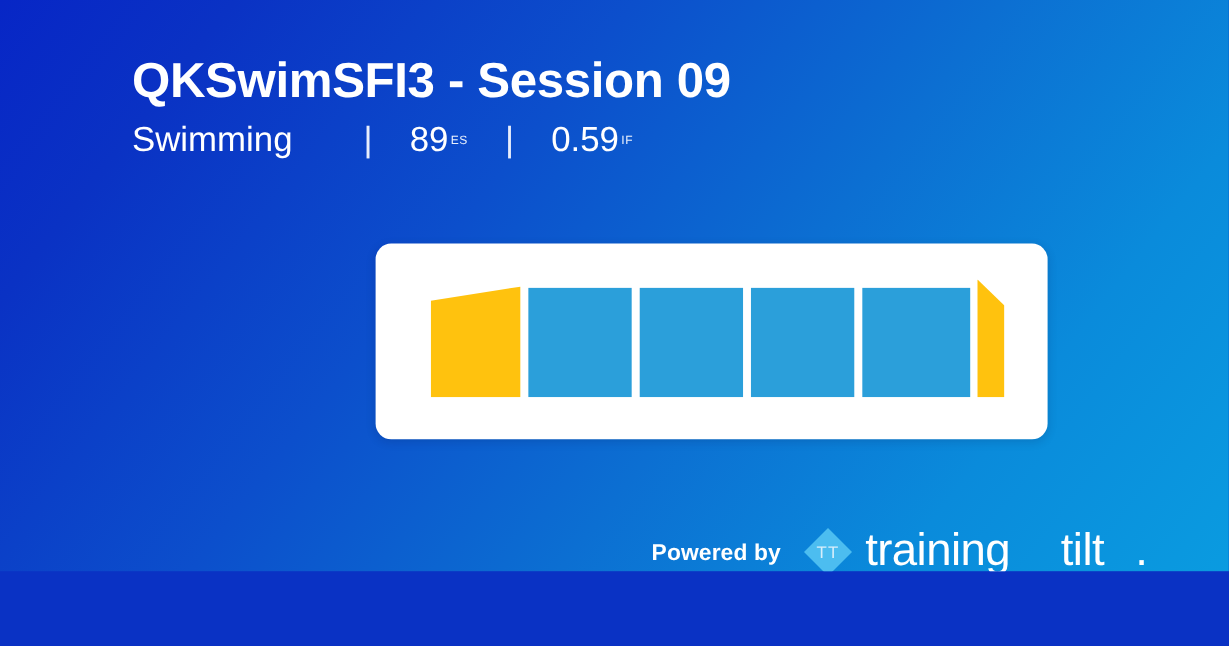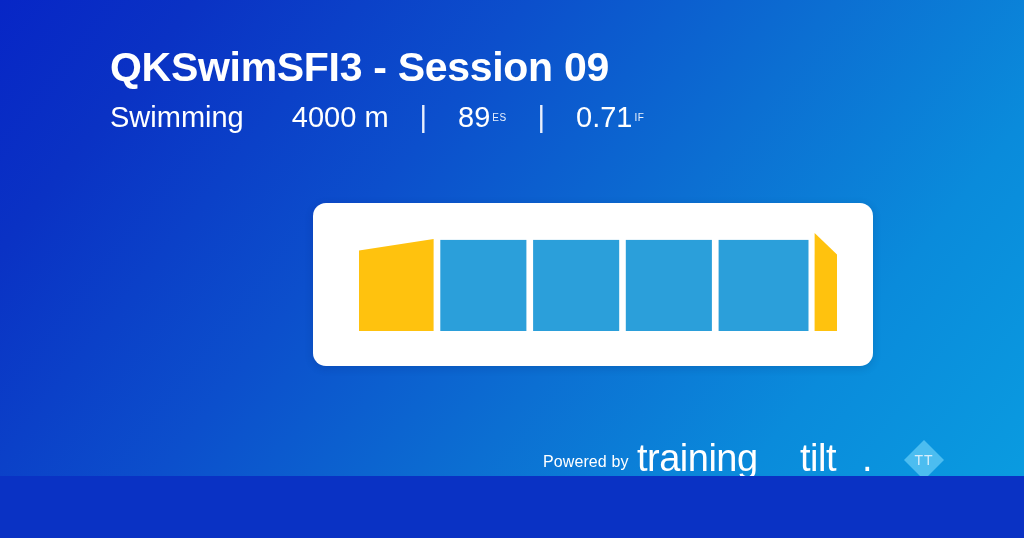--- a/index.html
+++ b/index.html
@@ -113,23 +113,23 @@
   
   #powered-block {
     position: absolute;
     left: 543px;
     top: 14px;
     display: flex;
     align-items: center;
     height: 48px;
   }
   #powered-by-label {
-    font-size: 16px;
+    font-size: 19px;
     color: #ffffff;
-    font-weight: 400;
+    font-weight: 700;
     letter-spacing: 0.1px;
     white-space: nowrap;
   }
   #tt-diamond-icon {
     margin-left: 16px;
     flex: 0 0 auto;
   }
   #trainingtilt-wordmark {
     margin-left: 8px;
     flex: 0 0 auto;
@@ -139,29 +139,28 @@
 <body>
 
 <div id="poster">
 
   <div id="header">
     <h1 id="title">QKSwimSFI3 - Session 09</h1>
 
     <div id="subtitle">
       <span>Swimming</span>
       <span>&nbsp;</span>
-      <span>4000 m</span>
       <span class="sub-sep">|</span>
       <span class="metric">
         <span>89</span>
         <span class="metric-sub">ES</span>
       </span>
       <span class="sub-sep">|</span>
       <span class="metric">
-        <span>0.71</span>
+        <span>0.59</span>
         <span class="metric-sub">IF</span>
       </span>
     </div>
   </div>
 
   <div id="chart-card">
     <div id="chart-plot">
       <svg id="chart-svg" width="100%" height="100%" viewBox="0 0 478 98" preserveAspectRatio="none">
 
         <polygon points="0,17.6 74.6,5.9 74.6,98 0,98" fill="#ffc20e"></polygon>
@@ -174,31 +173,31 @@
         <polygon points="455.6,0 478,21.6 478,98 455.6,98" fill="#ffc20e"></polygon>
       </svg>
     </div>
   </div>
 
   <div id="footer">
 
 
     <div id="powered-block">
       <span id="powered-by-label">Powered by</span>
+
+      <span id="tt-diamond-icon">
+        <svg width="46" height="46" viewBox="0 0 46 46">
+          <polygon points="23,3 43,23 23,43 3,23" fill="#4cbdf0"></polygon>
+          <text x="23" y="28" text-anchor="middle" font-family="'Liberation Sans', sans-serif" font-size="14" letter-spacing="1" fill="#d7eefb">TT</text>
+        </svg>
+      </span>
 
       <span id="trainingtilt-wordmark">
         <svg width="248" height="46" viewBox="0 0 248 46">
           <text x="0" y="34" font-family="'Liberation Sans', sans-serif" font-size="38" font-weight="400" letter-spacing="-0.5" fill="#ffffff">training</text>
           <text x="163" y="34" font-family="'Liberation Sans', sans-serif" font-size="38" font-weight="400" letter-spacing="-0.5" fill="#ffffff">tilt</text>
           <text x="225" y="34" font-family="'Liberation Sans', sans-serif" font-size="38" font-weight="400" fill="#ffffff">.</text>
         </svg>
       </span>
-
-      <span id="tt-diamond-icon">
-        <svg width="46" height="46" viewBox="0 0 46 46">
-          <polygon points="23,3 43,23 23,43 3,23" fill="#4cbdf0"></polygon>
-          <text x="23" y="28" text-anchor="middle" font-family="'Liberation Sans', sans-serif" font-size="14" letter-spacing="1" fill="#d7eefb">TT</text>
-        </svg>
-      </span>
     </div>
 
   </div>
 </div>
 
 </body></html>

